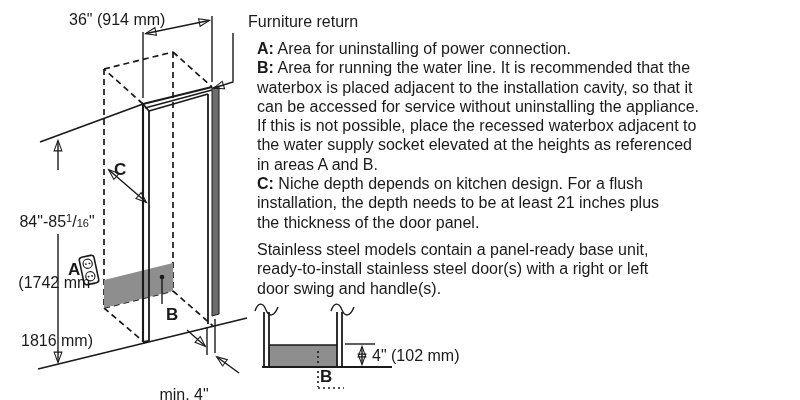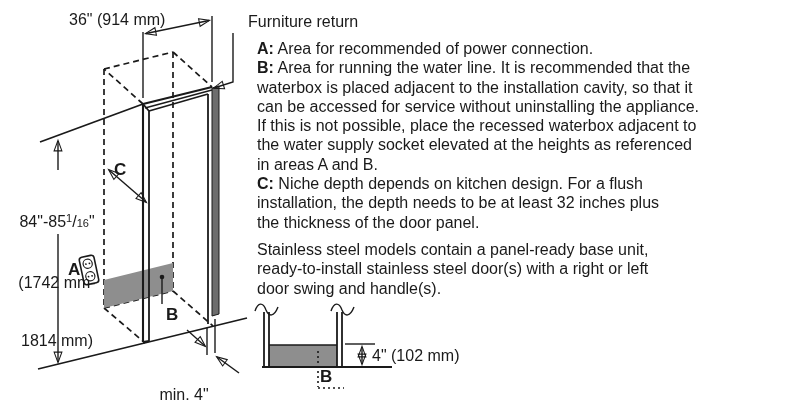--- a/index.html
+++ b/index.html
@@ -119,44 +119,44 @@
     </g>
   </svg>
 
   <span class="lbl" style="left:69px;top:11px;">36" (914 mm)</span>
 
   <span class="lbl" style="left:248px;top:13px;">Furniture return</span>
 
   <div class="dimblock" style="left:4px;top:170px;width:106px;">
     <div><span>84"-85</span><span class="frac-num">1</span><span>/</span><span class="frac-den">16</span><span>"</span></div>
     <div>(1742 mm-</div>
-    <div>1814 mm)</div>
+    <div>1816 mm)</div>
   </div>
 
   <span class="blbl" style="left:68px;top:261px;">A</span>
   <span class="blbl" style="left:114px;top:161px;">C</span>
   <span class="blbl" style="left:166px;top:306px;">B</span>
 
   <div class="dimblock" style="left:134px;top:354px;width:100px;line-height:16.5px;">
     <div>min. 4"</div>
     
   </div>
 
   <span class="lbl" style="left:372px;top:347px;">4" (102 mm)</span>
   <span class="blbl" style="left:320px;top:368px;">B</span>
 
   <div class="notes">
-    <p><span class="pfx">A:</span><span> Area for recommended of power connection.</span></p>
+    <p><span class="pfx">A:</span><span> Area for uninstalling of power connection.</span></p>
     <p><span class="pfx">B:</span><span> Area for running the water line. It is recommended that the
 waterbox is placed adjacent to the installation cavity, so that it
 can be accessed for service without uninstalling the appliance.
 If this is not possible, place the recessed waterbox adjacent to
 the water supply socket elevated at the heights as referenced
 in areas A and B.</span></p>
     <p><span class="pfx">C:</span><span> Niche depth depends on kitchen design. For a flush
-installation, the depth needs to be at least 32 inches plus
+installation, the depth needs to be at least 21 inches plus
 the thickness of the door panel.</span></p>
     <p class="gap">Stainless steel models contain a panel-ready base unit,
 ready-to-install stainless steel door(s) with a right or left
 door swing and handle(s).</p>
   </div>
 
 </div>
 
 </body></html>

